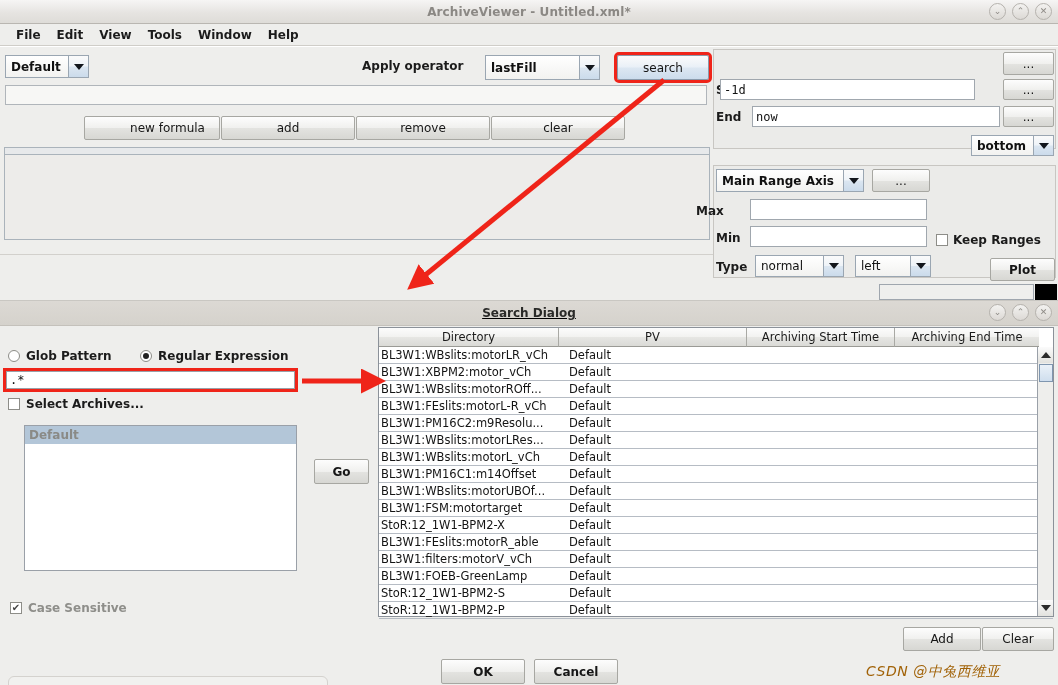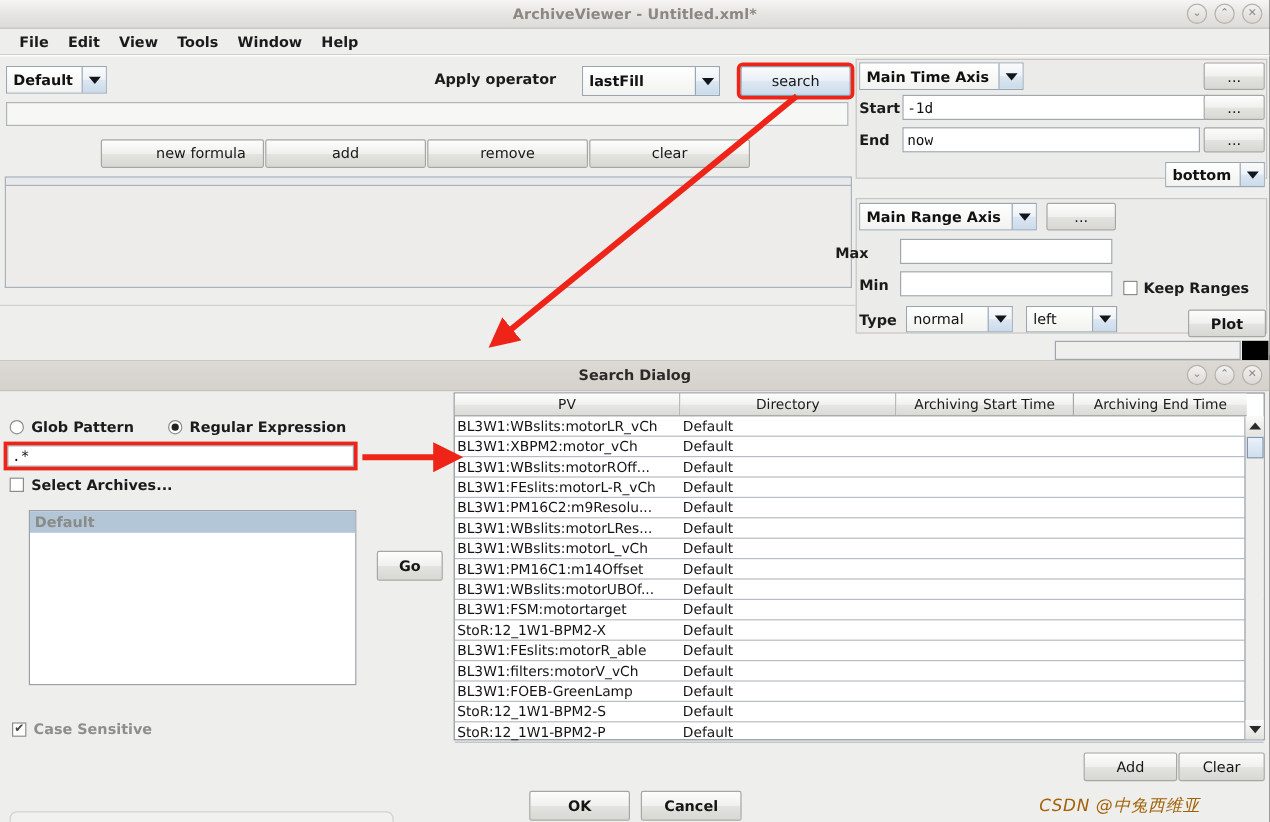--- a/index.html
+++ b/index.html
@@ -122,20 +122,21 @@
     width: 1058px; height: 385px;
     background: #eeeeec;
     border-top: 1px solid #c9c7c2;
   }
   .sd-title {
     height: 25px; width: 100%;
     background: linear-gradient(to bottom,#dcd9d4 0%, #d5d2cc 100%);
     display: flex; align-items: center; justify-content: center;
     position: relative;
     border-bottom: 1px solid #c4c1bb;
+    text-decoration: underline;
   }
   .sd-title .ttl { font-size: 12px; font-weight: bold; color: #2a2a28; }
 
   
   .tbl-wrap {
     position: absolute; left: 378px; top: 26px;
     width: 676px; height: 290px;
     background: #fff;
     border: 1px solid #8b9199;
   }
@@ -264,30 +265,24 @@
     <div class="sw-btn plain" style="position:absolute;left:221px;top:69px;width:134px;height:24px;">add</div>
     <div class="sw-btn plain" style="position:absolute;left:356px;top:69px;width:134px;height:24px;">remove</div>
     <div class="sw-btn plain" style="position:absolute;left:491px;top:69px;width:134px;height:24px;">clear</div>
 
     <div style="position:absolute;left:4px;top:100px;width:706px;height:8px;background:#e7e9eb;border:1px solid #aab3bb;"></div>
     <div style="position:absolute;left:4px;top:108px;width:706px;height:85px;background:#edecea;border:1px solid #aab3bb;border-top:none;"></div>
     <div style="position:absolute;left:0px;top:196px;width:714px;height:12px;background:#eeeeec;border-bottom:1px solid #d2d0cc;"></div>
 
     <div style="position:absolute;left:713px;top:2px;width:343px;height:100px;background:#ebebe9;border:1px solid #c8c6c2;"></div>
 
-    <div class="sw-combo" style="position:absolute;left:716px;top:5px;width:137px;height:23px;">
-      <span class="val">Main Time Axis</span>
-      <span class="arw">
-          <i class="tri-down"></i>
-        </span>
-    </div>
     <div class="sw-btn plain" style="position:absolute;left:1003px;top:5px;width:51px;height:23px;">...</div>
 
     <span class="sw-label" style="position:absolute;left:716px;top:36px;">Start</span>
-    <div class="sw-field" style="position:absolute;left:752px;top:32px;width:255px;height:21px;">-1d</div>
+    <div class="sw-field" style="position:absolute;left:720px;top:32px;width:255px;height:21px;">-1d</div>
     <div class="sw-btn plain" style="position:absolute;left:1003px;top:32px;width:51px;height:21px;">...</div>
 
     <span class="sw-label" style="position:absolute;left:716px;top:63px;">End</span>
     <div class="sw-field" style="position:absolute;left:752px;top:59px;width:248px;height:21px;">now</div>
     <div class="sw-btn plain" style="position:absolute;left:1003px;top:59px;width:51px;height:21px;">...</div>
 
     <div class="sw-combo" style="position:absolute;left:971px;top:88px;width:83px;height:21px;">
       <span class="val">bottom</span>
       <span class="arw">
           <i class="tri-down"></i>
@@ -370,22 +365,22 @@
 
     <div style="position:absolute;left:10px;top:300px;display:flex;align-items:center;gap:6px;">
       <span class="chk">✔</span>
       <span class="sw-label" style="color:#8e8e8a">Case Sensitive</span>
     </div>
 
     <div style="position:absolute;left:8px;top:375px;width:320px;height:12px;background:#f1f1ef;border:1px solid #d4d2ce;border-radius:6px 6px 0 0;"></div>
 
     <div class="tbl-wrap">
       <div class="tbl-head">
+        <div class="th" style="width:180px;">Directory</div>
         <div class="th" style="width:188px;">PV</div>
-        <div class="th" style="width:180px;">Directory</div>
         <div class="th" style="width:148px;">Archiving Start Time</div>
         <div class="th" style="width:144px;border-right:none;">Archiving End Time</div>
       </div>
       <div class="tbody" id="pv-rows">
           <div class="trow">
             <div class="td pv">BL3W1:WBslits:motorLR_vCh</div>
             <div class="td dir">Default</div>
             <div class="td ast"></div>
             <div class="td aet"></div>
           </div>

